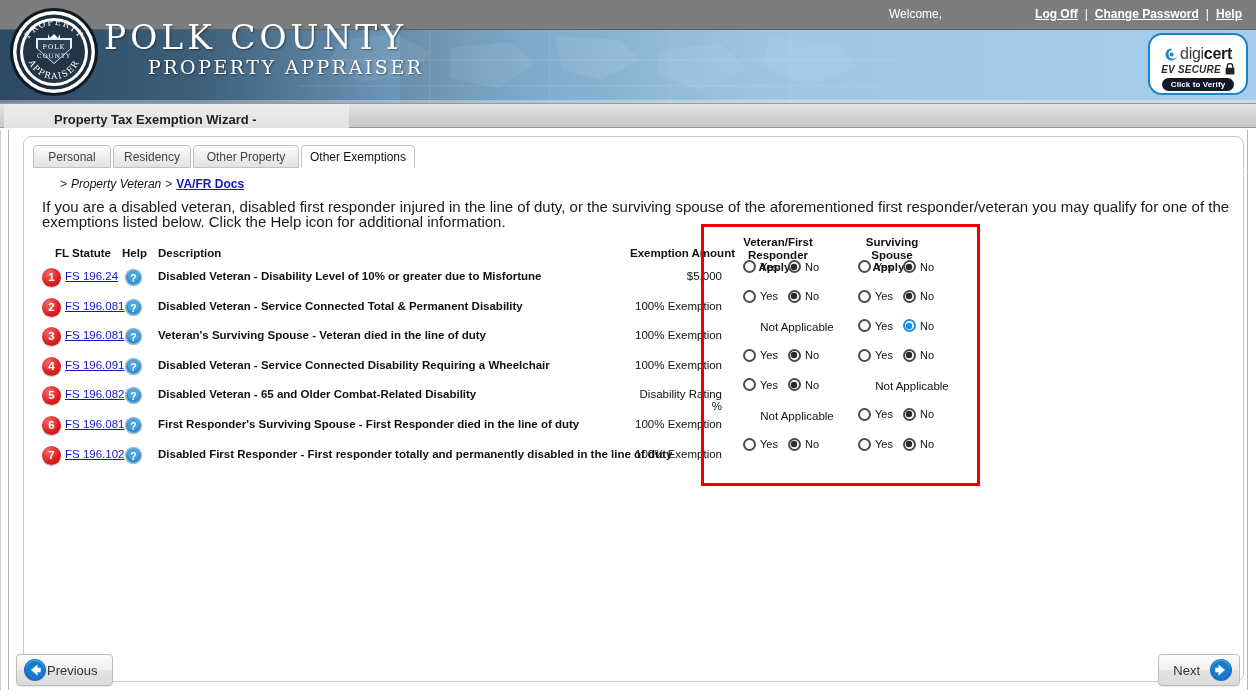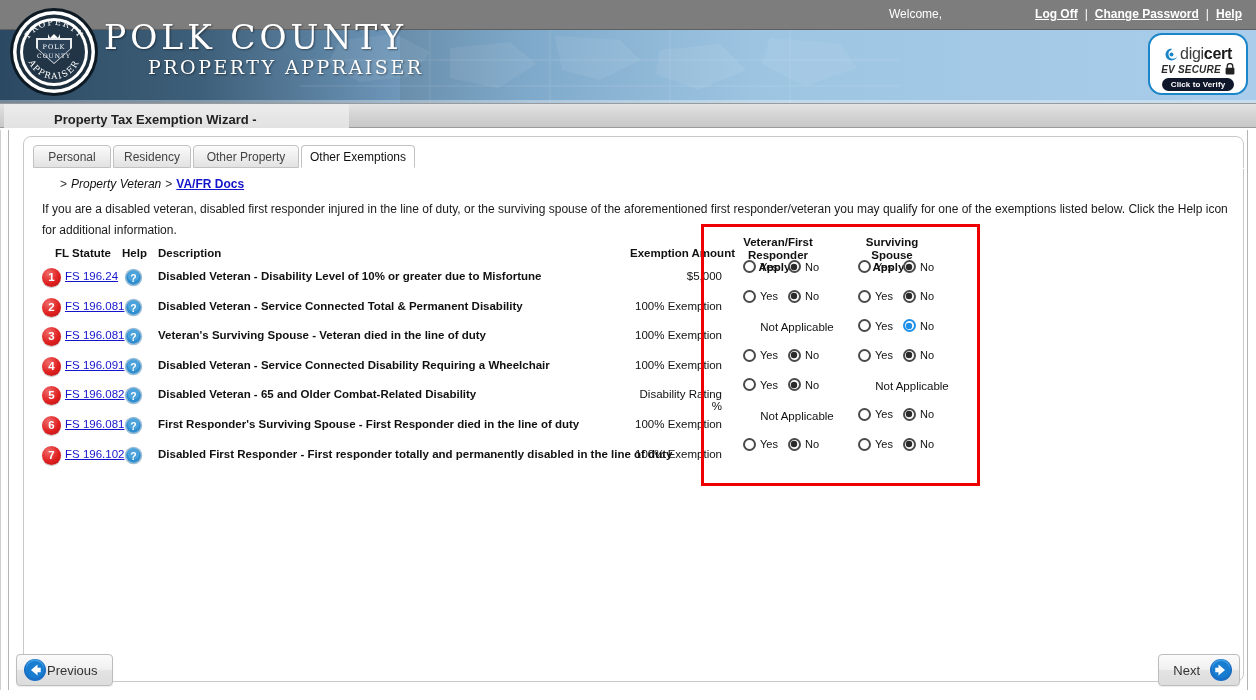--- a/index.html
+++ b/index.html
@@ -79,22 +79,22 @@
   .tab.active { background: #ffffff; border-bottom-color: #ffffff; color: #111; }
   .tabline { position: absolute; left: 1px; top: 31px; width: 1219px; height: 1px; background: #ffffff; }
 
   
   .crumb { position: absolute; left: 32px; top: 40px; font-size: 12px; color: #111; }
   .crumb .gt { color: #333; margin: 0 4px; }
   .crumb .cur { font-style: italic; }
   .crumb a { color: #1414cc; text-decoration: underline; font-weight: bold; }
 
   
-  .intro { position: absolute; left: 18px; top: 62px; width: 1195px; font-size: 12px;
-           color: #1a1a1a; line-height: 21px; }
+  .intro { position: absolute; left: 18px; top: 62px; width: 1195px; font-size: 15px;
+           color: #1a1a1a; line-height: 15px; }
 
   
   .thead { position: absolute; left: 18px; top: 110px; width: 1195px; height: 18px;
            font-size: 11.5px; font-weight: bold; color: #111; }
   .th-stat { position: absolute; left: 13px; top: 0; }
   .th-help { position: absolute; left: 80px; top: 0; }
   .th-desc { position: absolute; left: 116px; top: 0; }
   .th-amt  { position: absolute; left: 588px; top: 0; }
 
   .rows { position: absolute; left: 18px; top: 130px; width: 1195px; }

